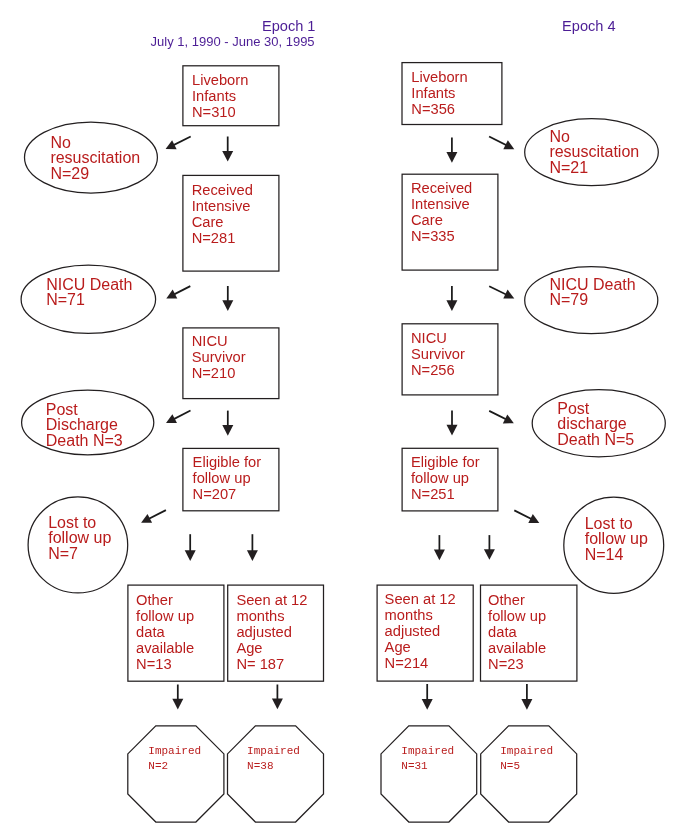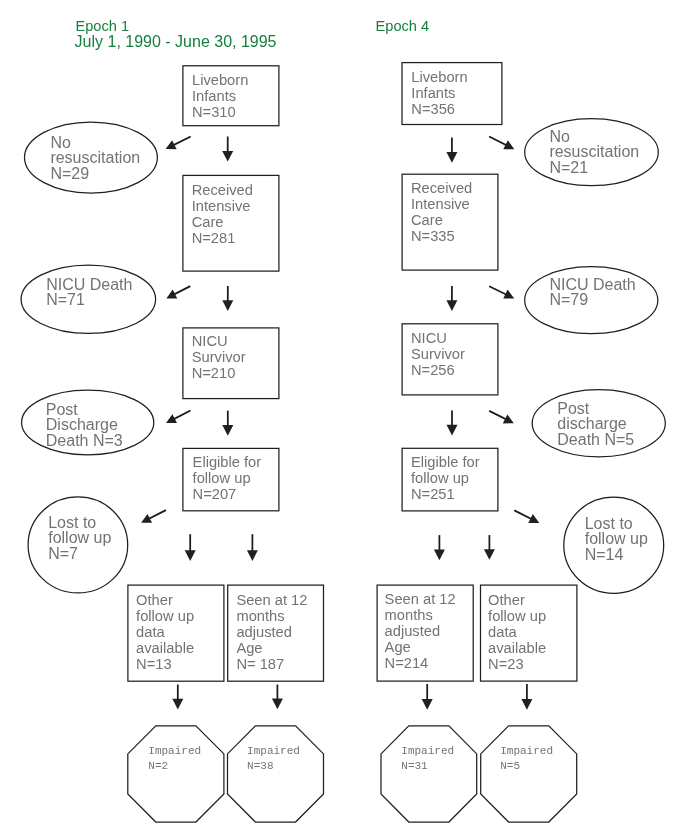--- a/index.html
+++ b/index.html
@@ -5,27 +5,27 @@
 <style>
   html,body{margin:0;padding:0;background:#ffffff;}
   body{width:685px;height:836px;overflow:hidden;
        font-family:"Liberation Sans",sans-serif;color:#231f20;
        -webkit-font-smoothing:antialiased;}
   #stage{position:relative;width:685px;height:836px;background:#ffffff;overflow:hidden;}
   svg.shapes{position:absolute;left:0;top:0;width:685px;height:836px;}
   svg.shapes .nodeshape{fill:#ffffff;stroke:#231f20;stroke-width:1.25;}
   svg.shapes line{stroke:#1a1a1a;stroke-width:1.75;}
   svg.shapes polygon.head{fill:#231f20;stroke:none;}
-  .ntx{position:absolute;white-space:pre;color:#737373;}
+  .ntx{position:absolute;white-space:pre;color:#b91c1c;}
   .bx{font-size:14.7px;line-height:15.9px;}
   .ov{font-size:16px;line-height:15.4px;}
   .oc{font-size:11px;line-height:14.9px;font-family:Liberation Mono, monospace;}
-  .hd{position:absolute;white-space:pre;text-align:left;color:#15803d;}
+  .hd{position:absolute;white-space:pre;text-align:right;color:#4c1d95;}
   .ht{font-size:14.6px;line-height:15px;}
-  .hs{font-size:16px;line-height:15px;}
+  .hs{font-size:13px;line-height:15px;}
 </style>
 </head>
 <body>
 
 <div id="stage">
   <svg class="shapes" viewBox="0 0 685 836">
     <g class="connector">
       <line x1="227.7" y1="136.5" x2="227.7" y2="152.9"></line>
       <polygon class="head" points="222.2,150.9 233.2,150.9 227.7,161.5"></polygon>
     </g>

